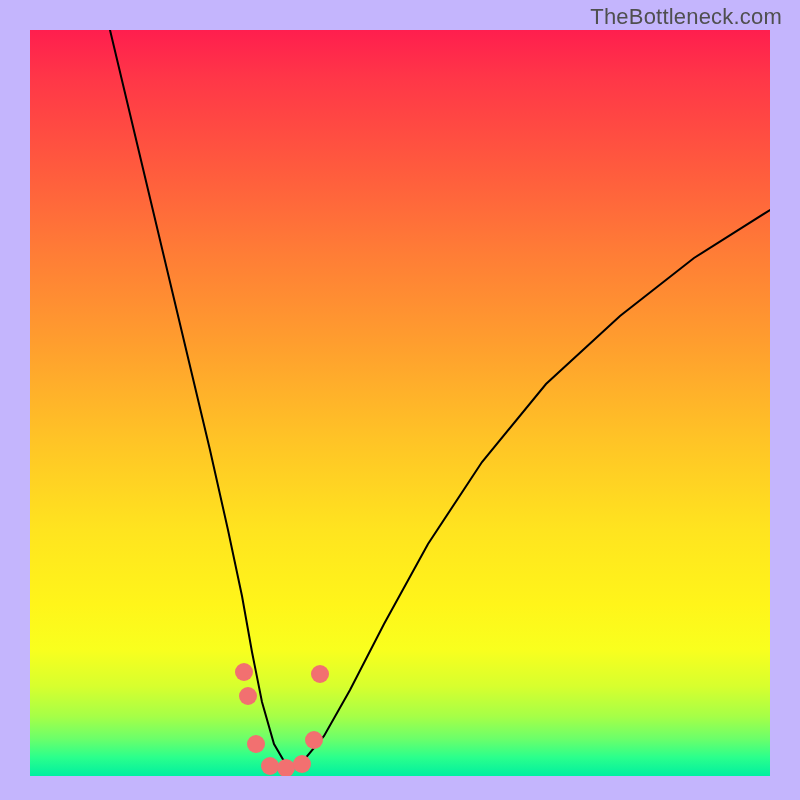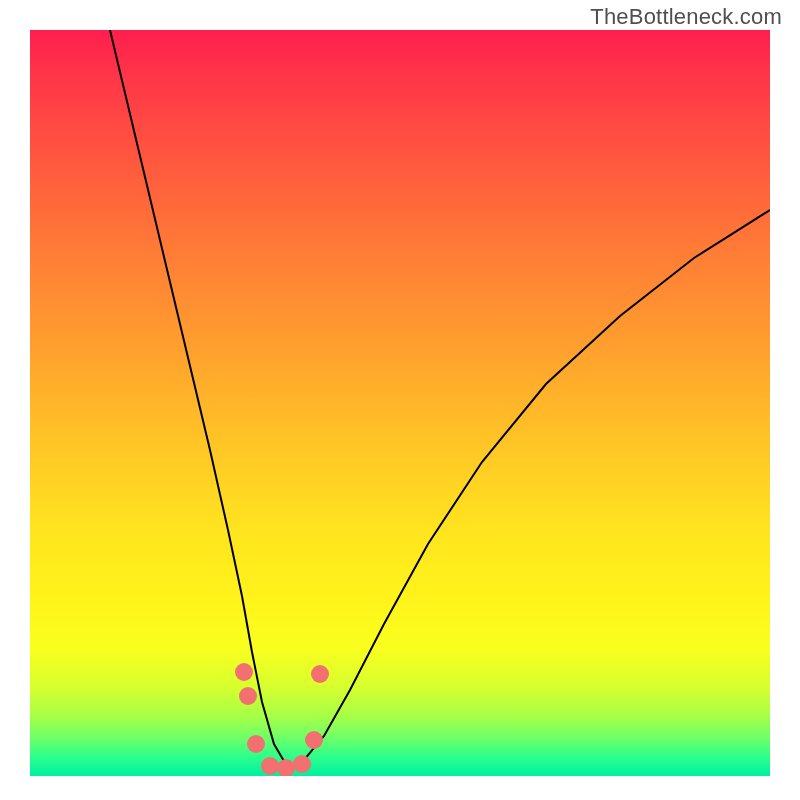--- a/index.html
+++ b/index.html
@@ -8,21 +8,21 @@
     width: 800px;
     height: 800px;
     overflow: hidden;
     background: #000;
     font-family: Arial, Helvetica, sans-serif;
   }
   .stage {
     position: relative;
     width: 800px;
     height: 800px;
-    background: #ffffff;
+    background: #c4b5fd;
   }
   .watermark {
     position: absolute;
     top: 4px;
     right: 18px;
     color: #4f4f4f;
     font-size: 22px;
     font-weight: 500;
     letter-spacing: 0.2px;
     z-index: 20;

